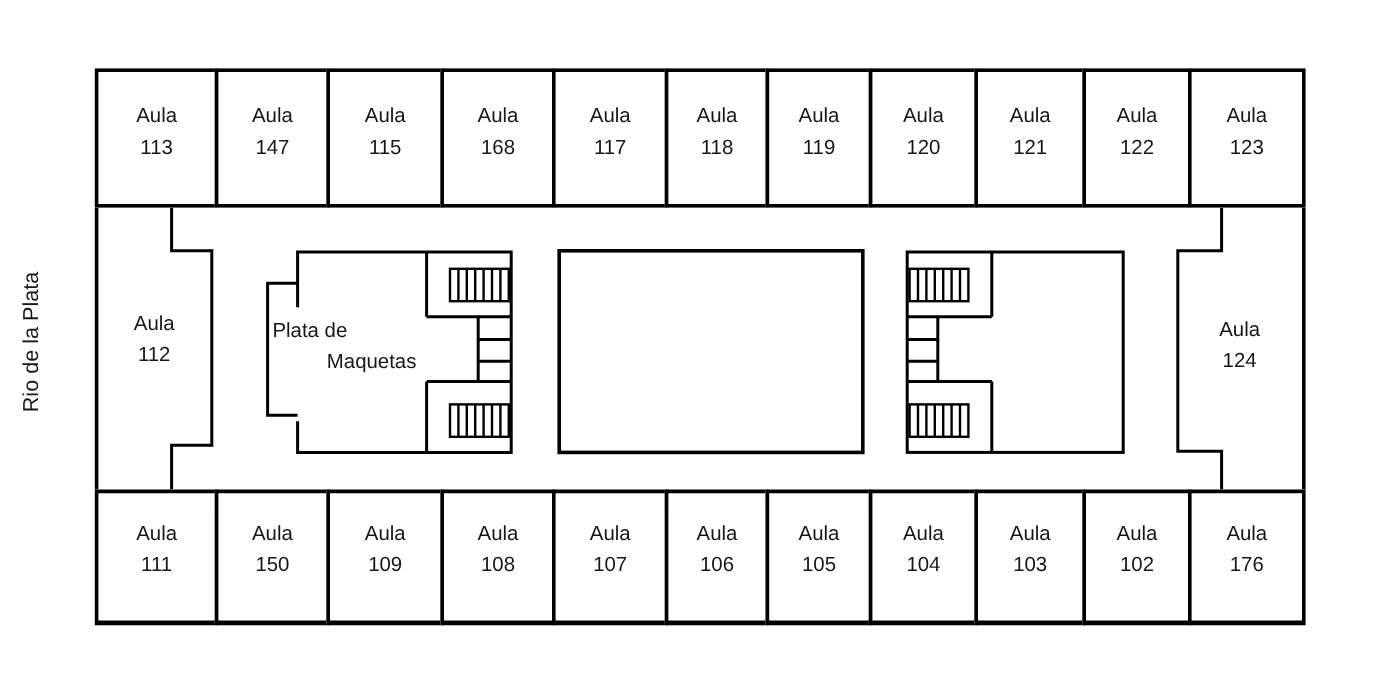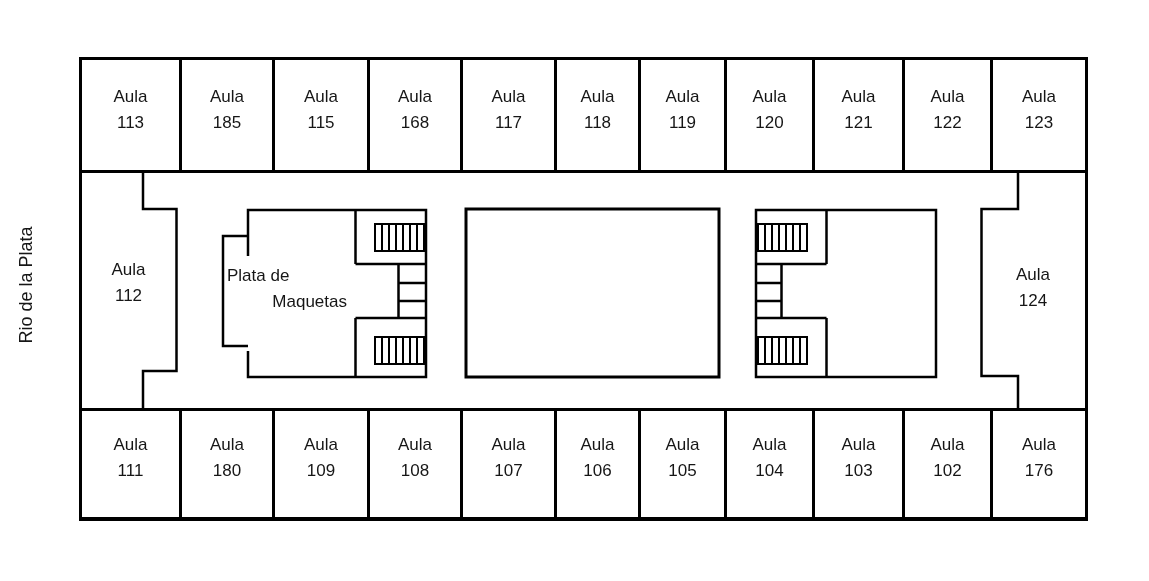--- a/index.html
+++ b/index.html
@@ -93,21 +93,21 @@
     </g>
   </svg>
 
   <div class="row top">
     <div class="room c1">
       <span class="rl">Aula</span>
       <span class="rl">113</span>
     </div>
     <div class="room c2">
       <span class="rl">Aula</span>
-      <span class="rl">185</span>
+      <span class="rl">147</span>
     </div>
     <div class="room c3">
       <span class="rl">Aula</span>
       <span class="rl">115</span>
     </div>
     <div class="room c4">
       <span class="rl">Aula</span>
       <span class="rl">168</span>
     </div>
     <div class="room c5">
@@ -140,21 +140,21 @@
     </div>
   </div>
 
   <div class="row bottom">
     <div class="room c1">
       <span class="rl">Aula</span>
       <span class="rl">111</span>
     </div>
     <div class="room c2">
       <span class="rl">Aula</span>
-      <span class="rl">180</span>
+      <span class="rl">150</span>
     </div>
     <div class="room c3">
       <span class="rl">Aula</span>
       <span class="rl">109</span>
     </div>
     <div class="room c4">
       <span class="rl">Aula</span>
       <span class="rl">108</span>
     </div>
     <div class="room c5">

